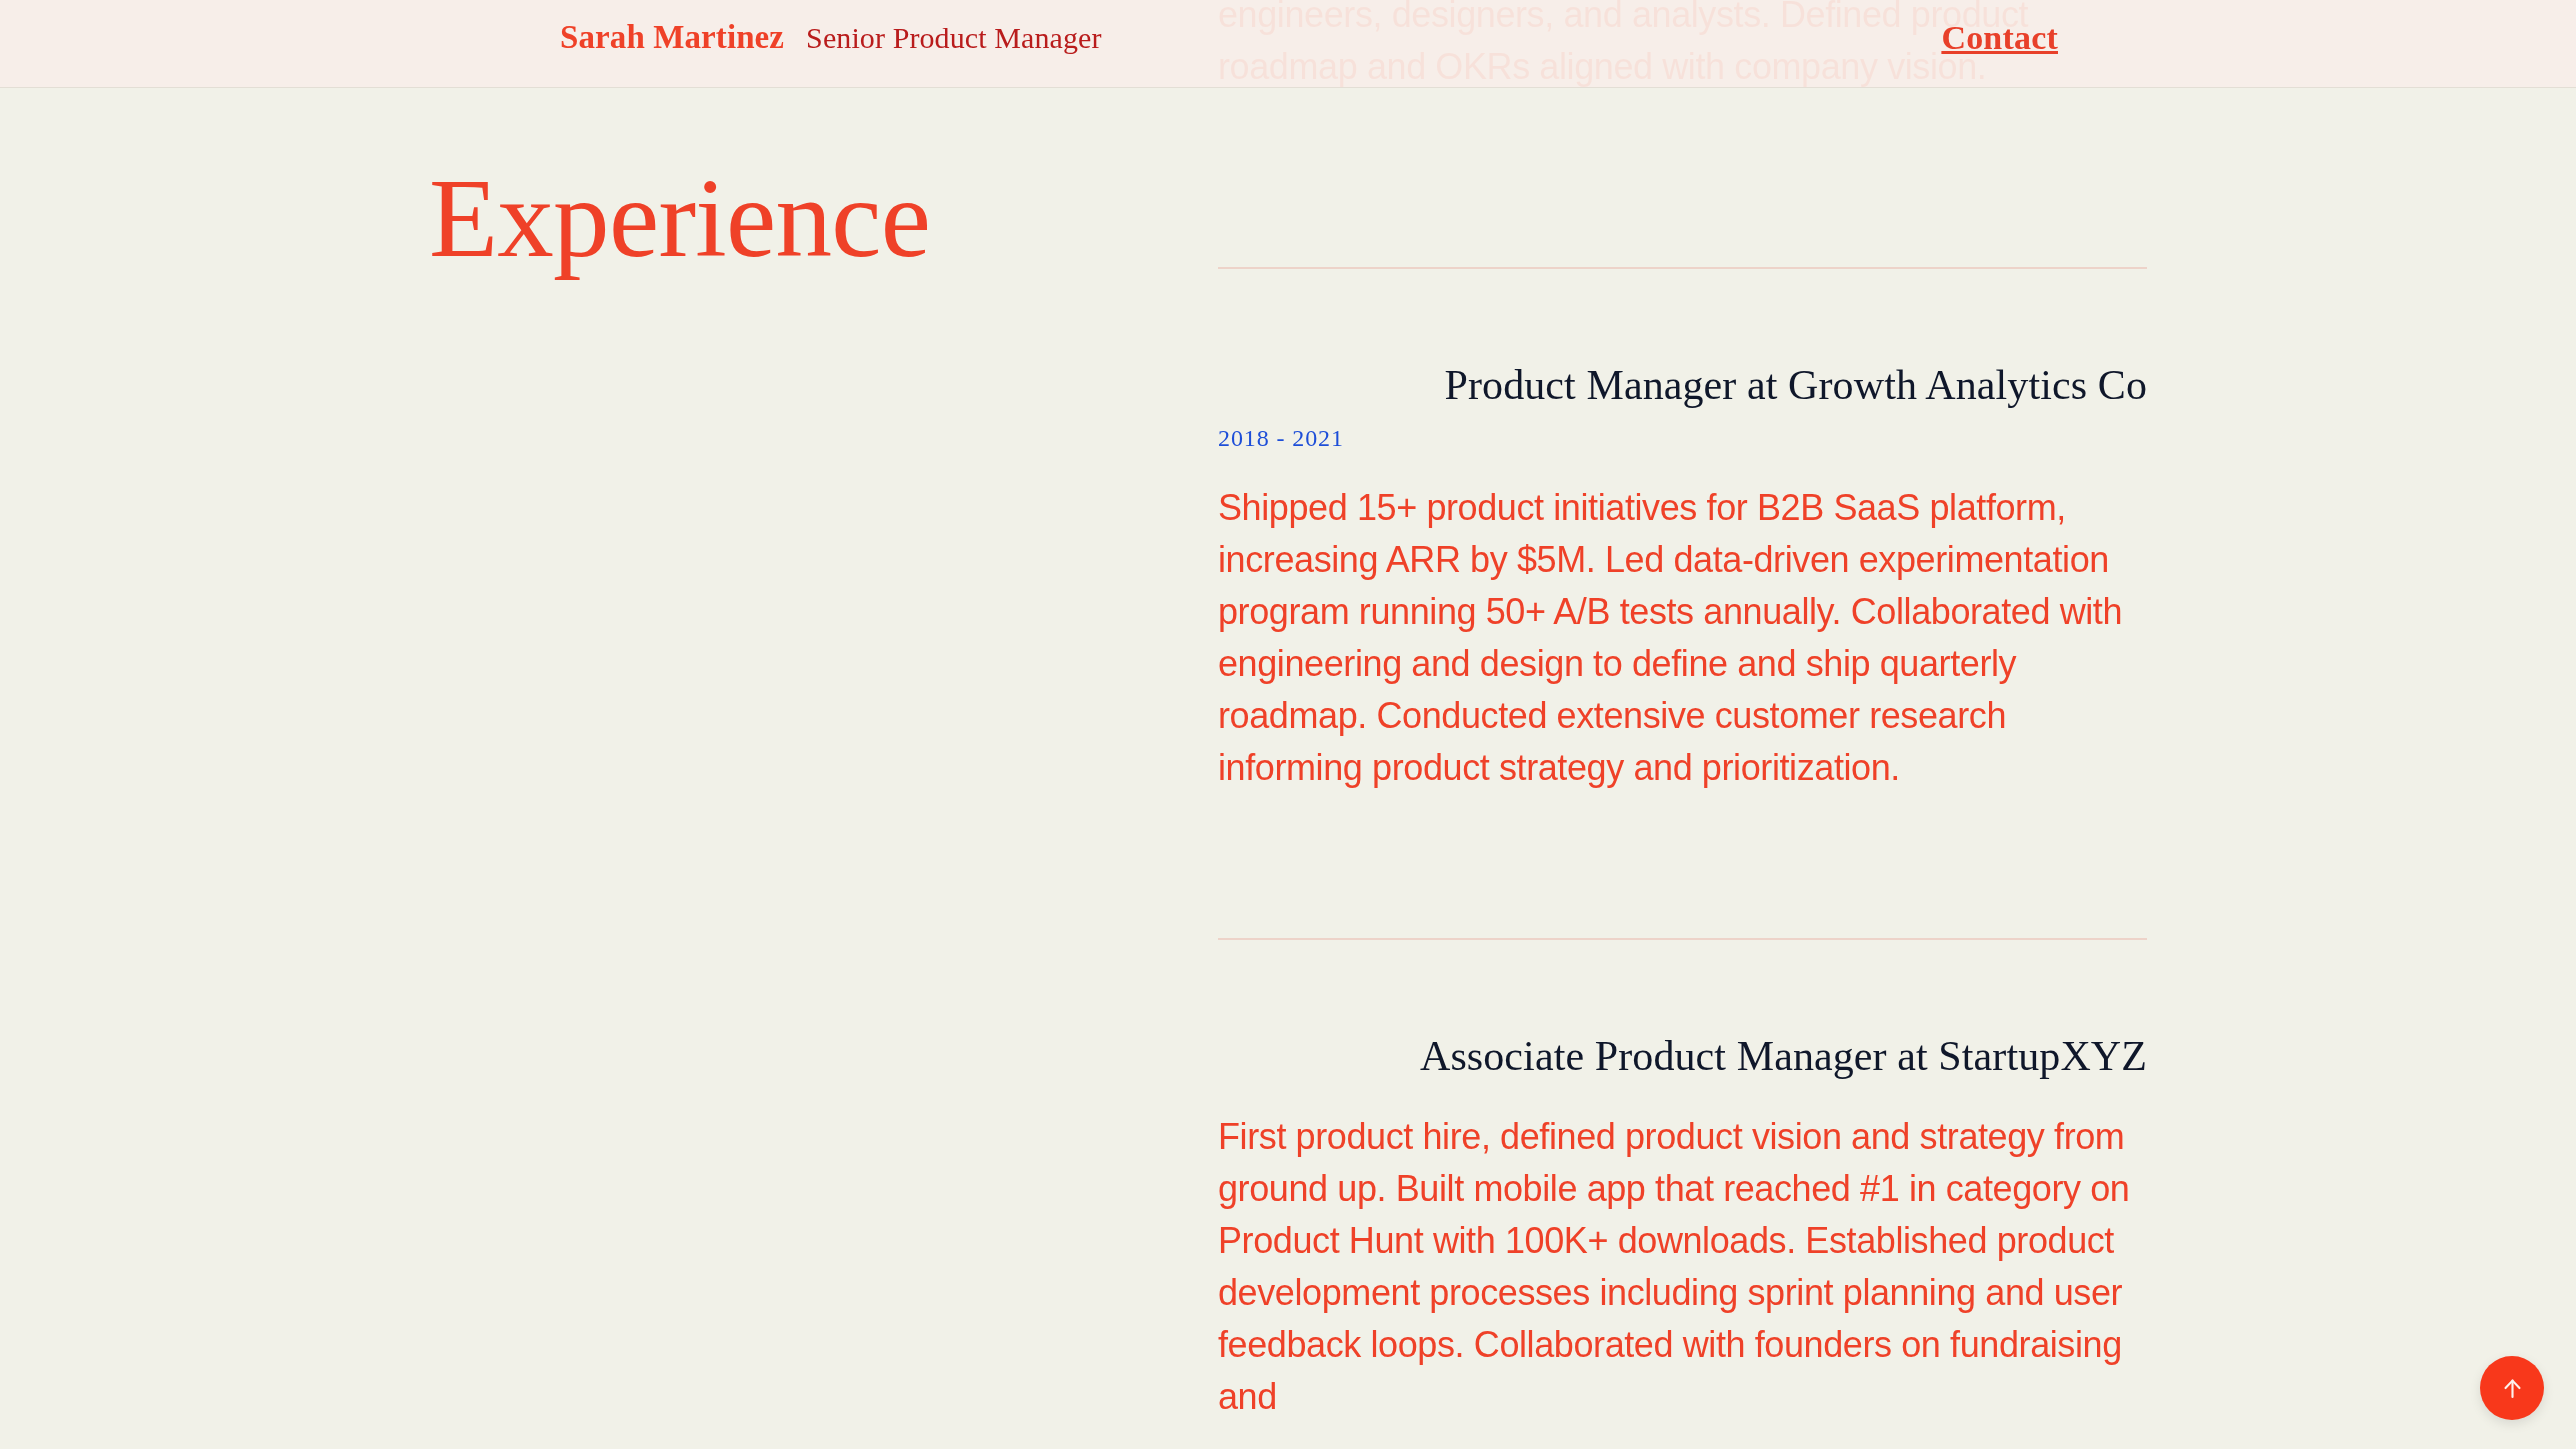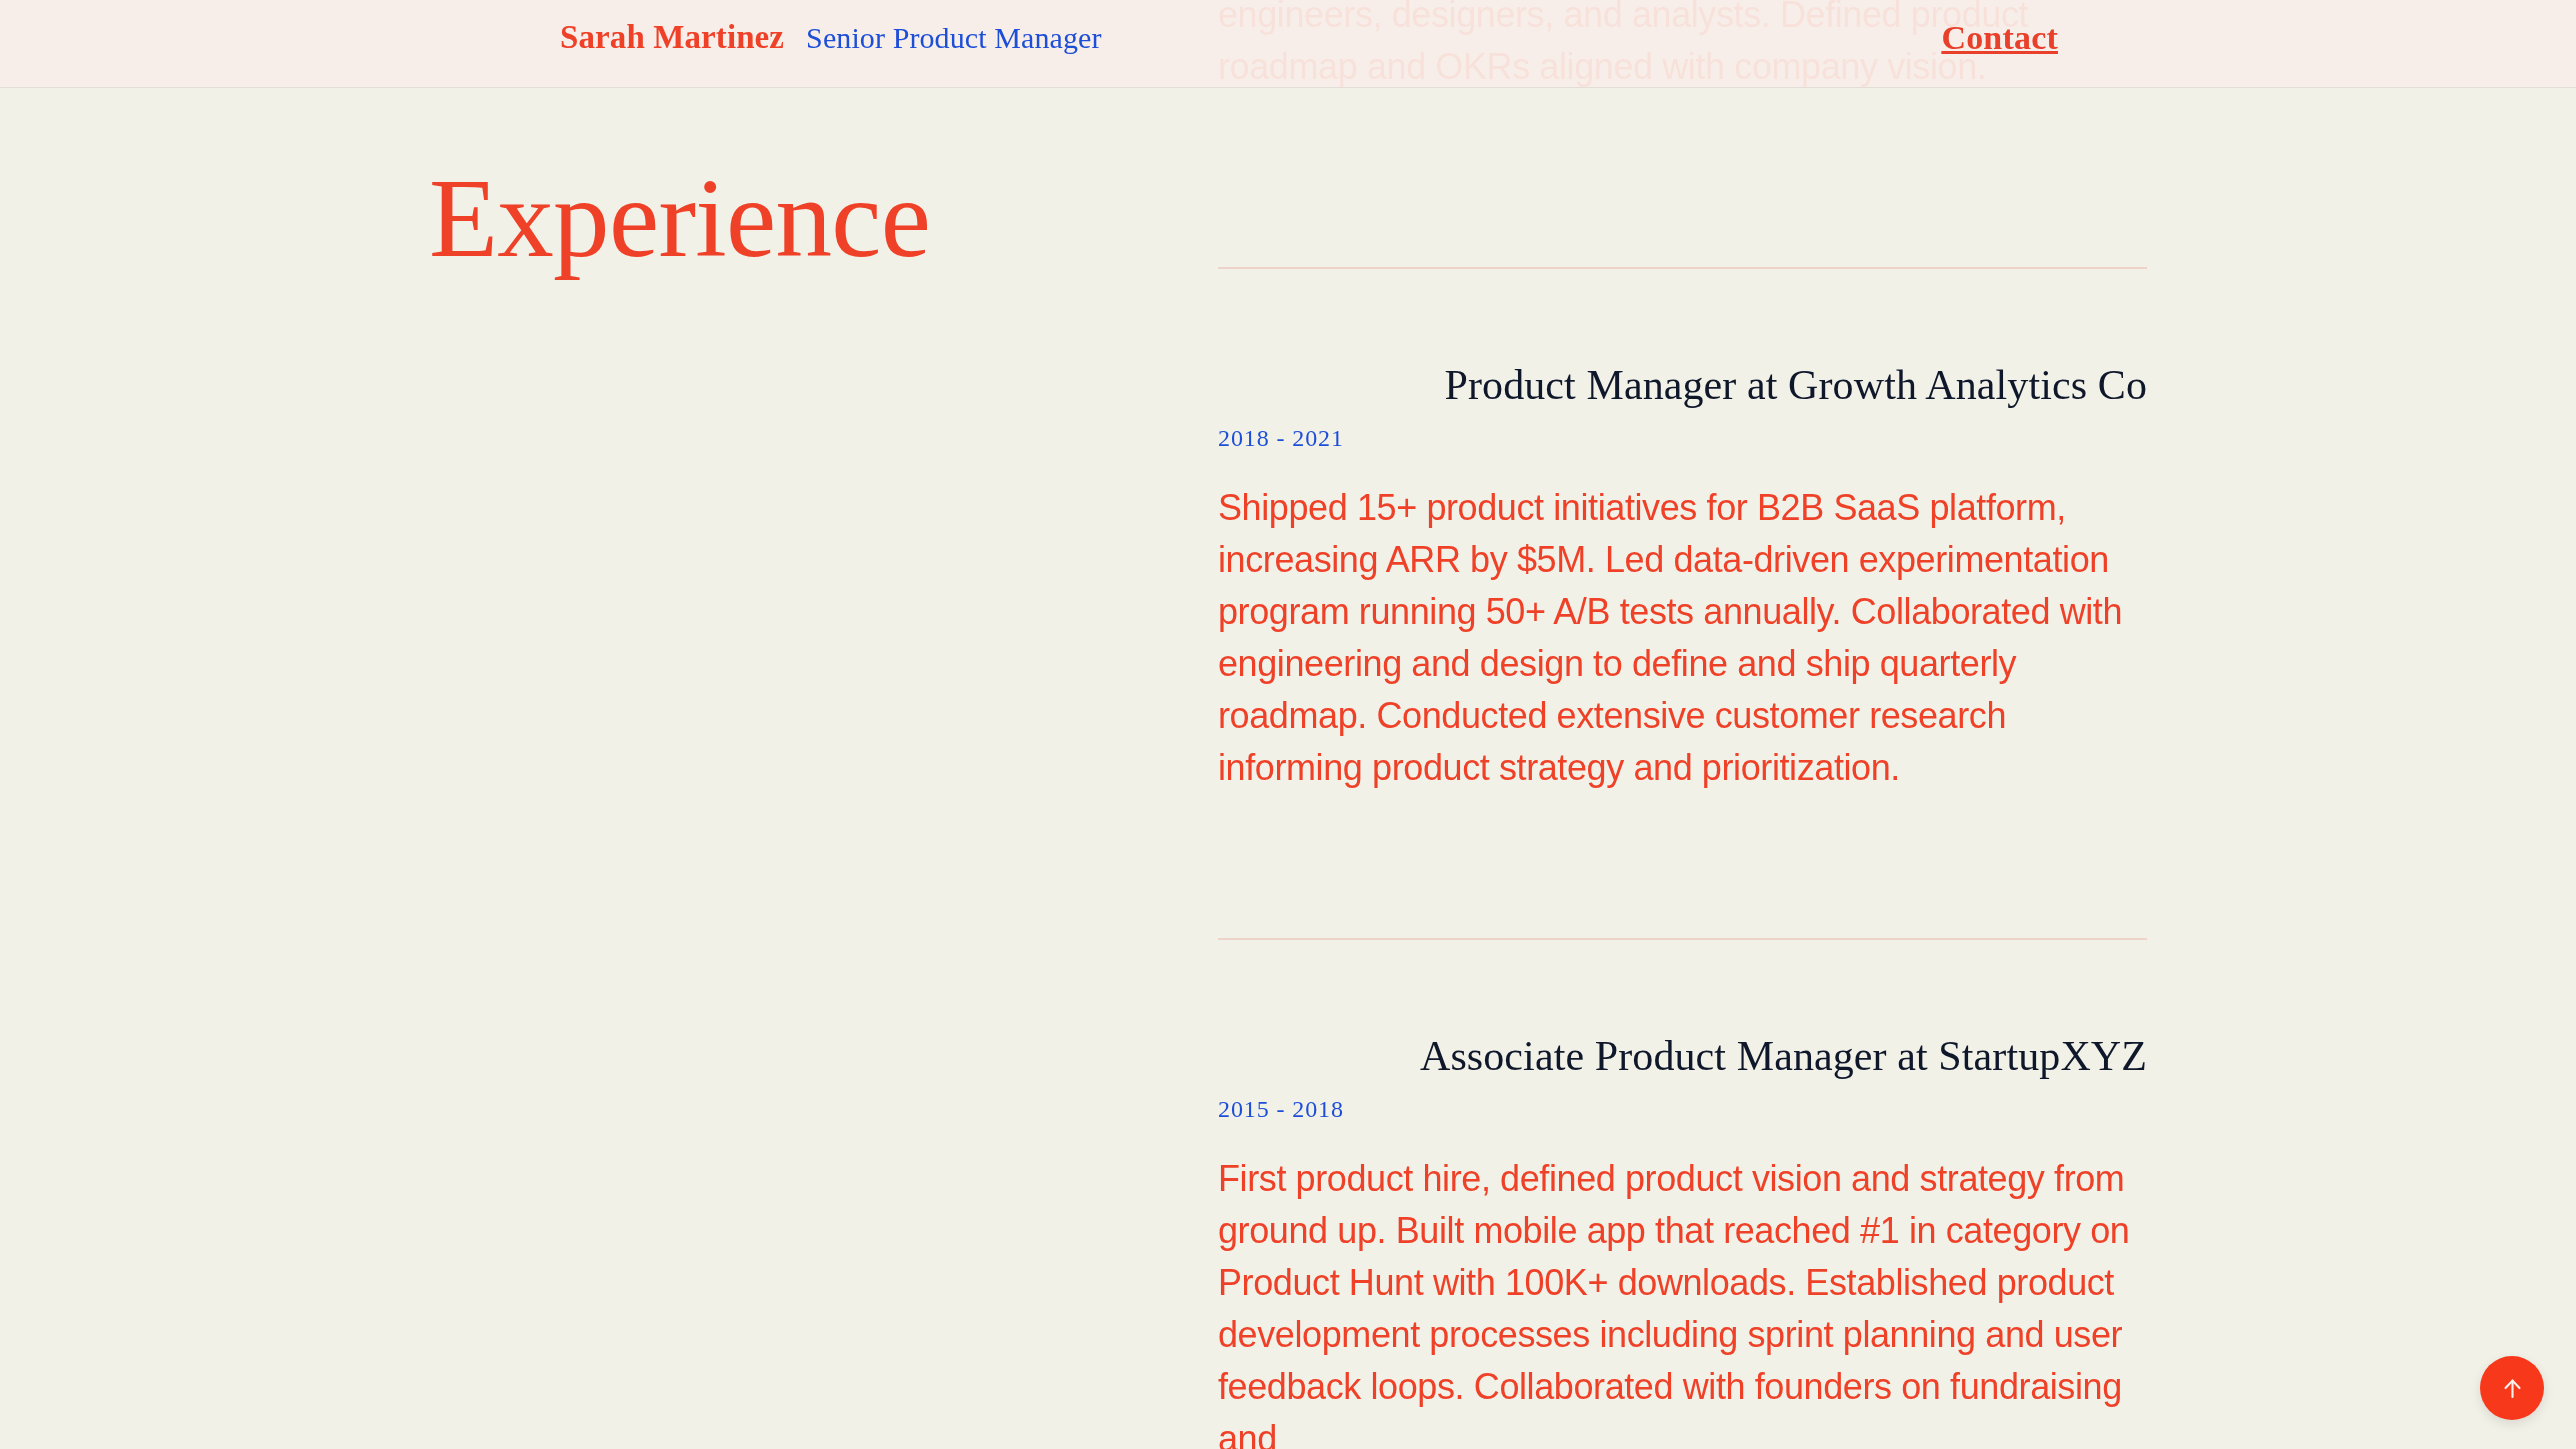--- a/index.html
+++ b/index.html
@@ -47,21 +47,21 @@
     font-weight:700;
     color:#ef4128;
     letter-spacing:0.1px;
     line-height:1;
   }
 
   .brand-role {
     font-family:"Liberation Serif", serif;
     font-size:30px;
     font-weight:400;
-    color:#1d4ed8;
+    color:#b91c1c;
     letter-spacing:0.1px;
     line-height:1;
   }
 
   .nav-contact {
     position:absolute;
     right:518px;
     top:0;
     height:75px;
     display:flex;
@@ -183,21 +183,20 @@
   <div class="exp-entry" style="top:362px;">
     <div class="job-title">Product Manager at Growth Analytics Co</div>
     <div class="job-dates">2018 - 2021</div>
     <div class="body-text job-desc">Shipped 15+ product initiatives for B2B SaaS platform, increasing ARR by $5M. Led data-driven experimentation program running 50+ A/B tests annually. Collaborated with engineering and design to define and ship quarterly roadmap. Conducted extensive customer research informing product strategy and prioritization.</div>
   </div>
 
   <div class="divider" style="top:938px;"></div>
 
   <div class="exp-entry" style="top:1033px;">
     <div class="job-title">Associate Product Manager at StartupXYZ</div>
-    <div class="job-dates">2015 - 2018</div>
     <div class="body-text job-desc">First product hire, defined product vision and strategy from ground up. Built mobile app that reached #1 in category on Product Hunt with 100K+ downloads. Established product development processes including sprint planning and user feedback loops. Collaborated with founders on fundraising and</div>
   </div>
 
 </div>
 
 <div class="site-header">
   <div class="brand-block">
     <span class="brand-name">Sarah Martinez</span>
     <span class="brand-role">Senior Product Manager</span>
   </div>

